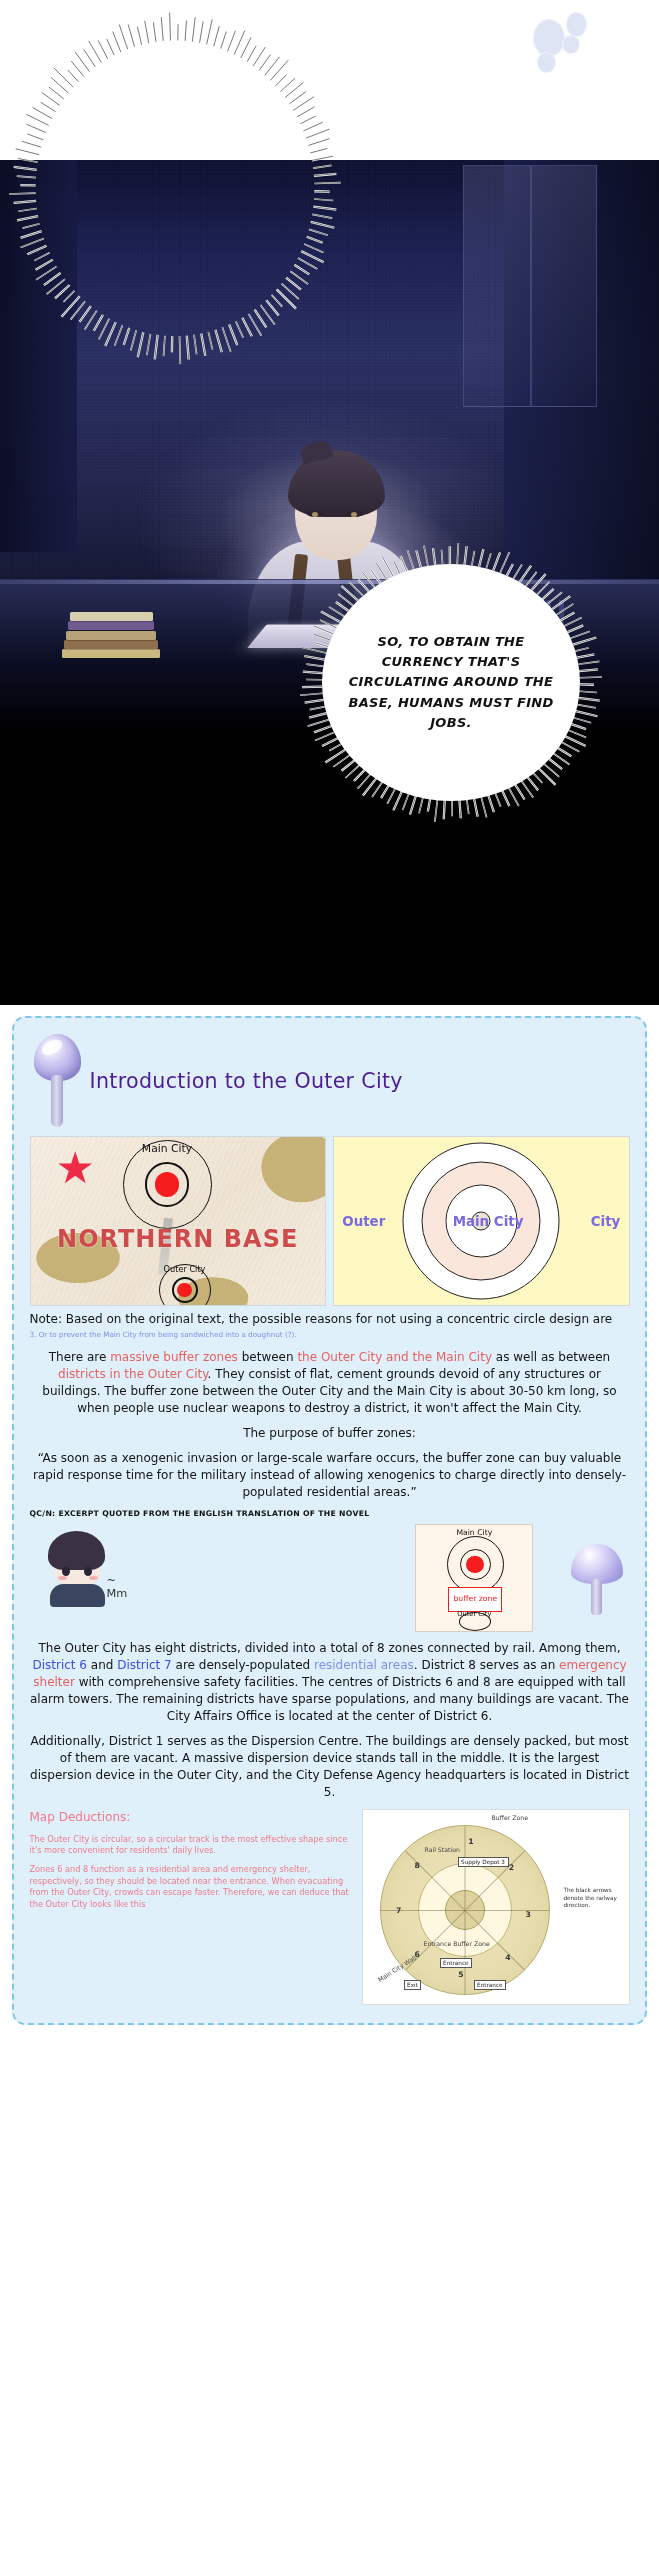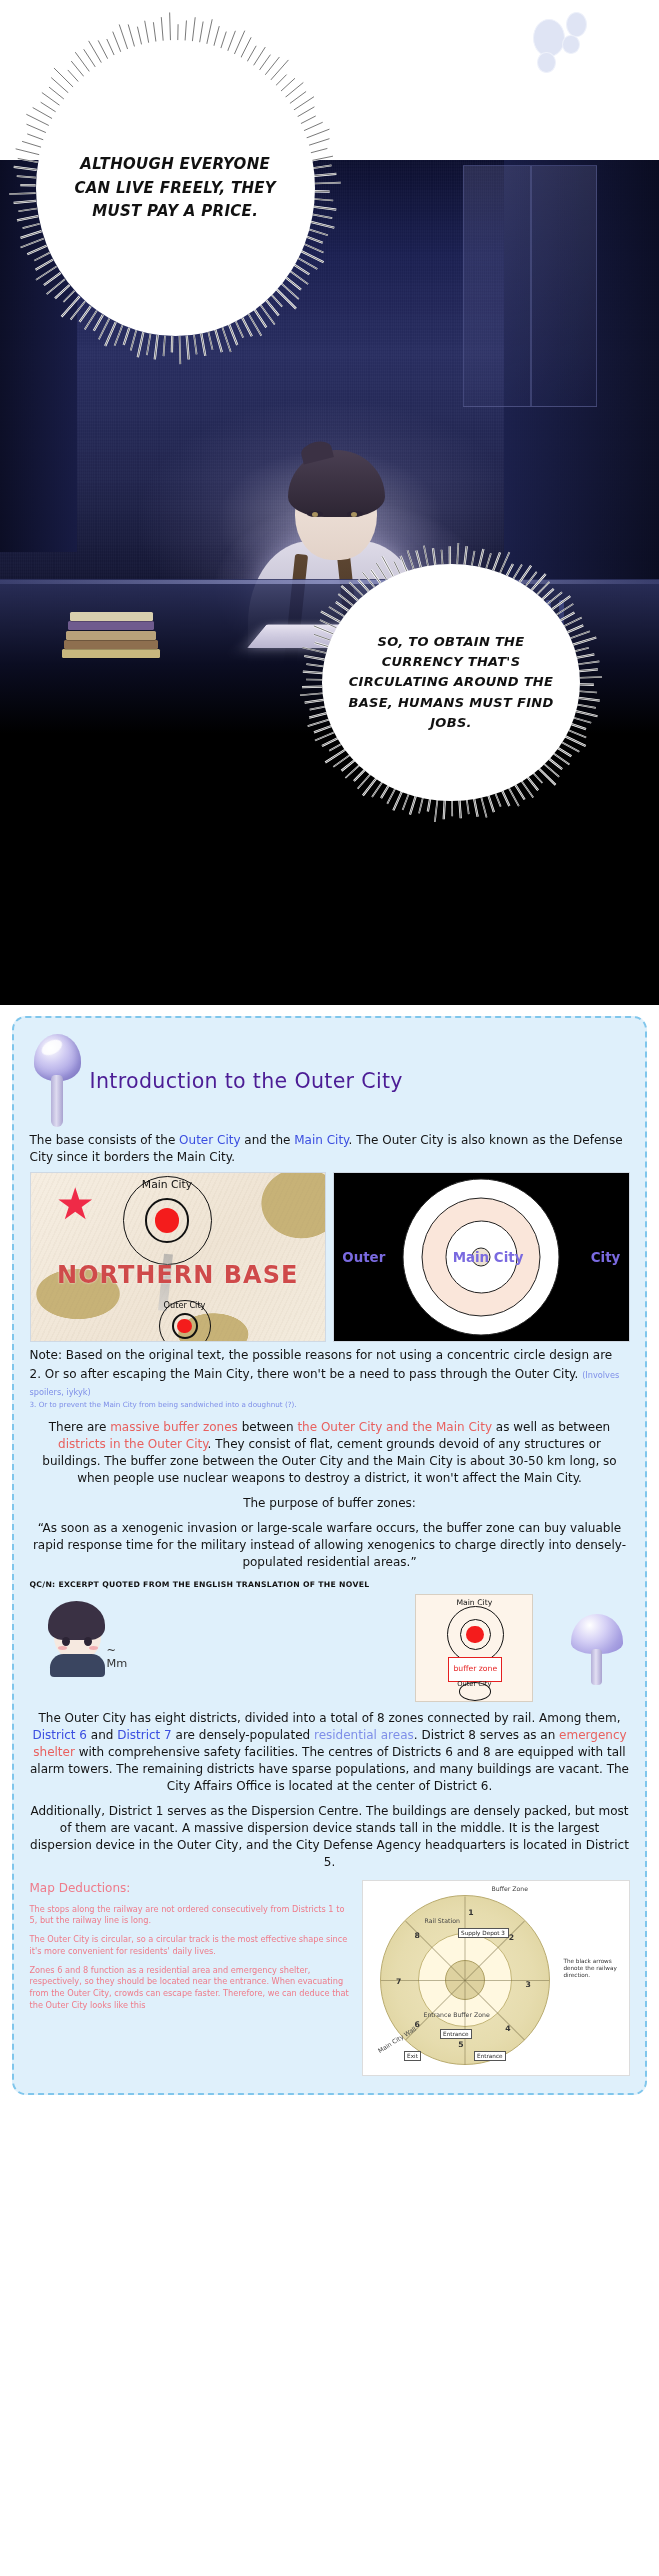--- a/index.html
+++ b/index.html
@@ -272,21 +272,21 @@
   }
   #t-main{ left:92px; top:3.1px; width:89px; height:89px; }
   #t-outer{ left:128px; top:127px; width:52px; height:52px; }
   #t-outer .lbl{ font-size:8.2px; top:0; }
   #t-outer .ring2{ border-width:2.1px; }
   .rail{
     position:absolute; left:130px; top:81px; width:9.3px; height:57px;
     background:linear-gradient(180deg,#9a9a9a,#c9c9c9);
     transform:rotate(6deg); opacity:.6;
   }
-  .map-right{ background:#000000; }
+  .map-right{ background:#fef9c3; }
   .concentric{
     position:absolute; left:50%; top:50%; transform:translate(-50%,-50%);
     width:157px; height:157px;
   }
   .concentric .c{
     position:absolute; border-radius:50%; border:0.8px solid #222;
   }
   .concentric .c1{ inset:0; background:#fff; }
   .concentric .c2{ inset:12%; background:#fae6da; }
   .concentric .c3{ inset:27%; background:#fff; }
@@ -717,23 +717,20 @@
             <line x1="595.7589482326387" y1="295.9554713997729" x2="636.6858262604651" y2="287.63261399533786" stroke="#ffffff" stroke-width="4.4"></line>
             <line x1="595.7589482326387" y1="295.9554713997729" x2="636.6858262604651" y2="287.63261399533786" stroke="#111" stroke-width="1.1"></line>
             <line x1="598.0615799381887" y1="310.7812406996097" x2="633.981831649906" y2="305.5259269533574" stroke="#ffffff" stroke-width="3.2"></line>
             <line x1="598.0615799381887" y1="310.7812406996097" x2="633.981831649906" y2="305.5259269533574" stroke="#111" stroke-width="1.1"></line>
             <line x1="599.6294734858602" y1="325.7145058926261" x2="643.3094481905696" y2="321.78025584723156" stroke="#ffffff" stroke-width="4.4"></line>
             <line x1="599.6294734858602" y1="325.7145058926261" x2="643.3094481905696" y2="321.78025584723156" stroke="#111" stroke-width="1.1"></line>
             <line x1="600.4583313884218" y1="340.7143359369274" x2="651.845414352222" y2="338.9500597649436" stroke="#ffffff" stroke-width="3.2"></line>
             <line x1="600.4583313884218" y1="340.7143359369274" x2="651.845414352222" y2="338.9500597649436" stroke="#111" stroke-width="1.1"></line>
           </g>
       </svg>
-      <div class="bubble">
-        <p>ALTHOUGH EVERYONE CAN LIVE FREELY, THEY MUST PAY A PRICE.</p>
-      </div>
     </div>
 
     <div class="burst" id="burst2">
       <svg class="rays" viewBox="0 0 610 560" preserveAspectRatio="none">
         <g id="rays2">
             <line x1="555.0499816673112" y1="284.5916938727893" x2="582.5554796507154" y2="285.09678019879607" stroke="#ffffff" stroke-width="4.4"></line>
             <line x1="555.0499816673112" y1="284.5916938727893" x2="582.5554796507154" y2="285.09678019879607" stroke="#111" stroke-width="1.1"></line>
             <line x1="554.3566369388392" y1="297.68917484055925" x2="588.767852836399" y2="300.1302809685564" stroke="#ffffff" stroke-width="3.2"></line>
             <line x1="554.3566369388392" y1="297.68917484055925" x2="588.767852836399" y2="300.1302809685564" stroke="#111" stroke-width="1.1"></line>
             <line x1="552.8499426900162" y1="310.7289573967345" x2="593.9930331765588" y2="315.82996432459237" stroke="#ffffff" stroke-width="4.4"></line>
@@ -966,23 +963,20 @@
 
       <div class="title-row">
         <div class="mushroom">
           <div class="cap"></div>
             <div class="stem"></div>
         </div>
         <div class="card-title">Introduction to the Outer City</div>
       </div>
 
 
-      <p class="txt left">
-        <span>The base consists of the </span><span class="blue">Outer City</span><span> and the </span><span class="blue">Main City</span><span>. The Outer City is also known as the Defense City since it borders the Main City.</span>
-      </p>
 
       <div class="maps-row">
         <div class="map-box map-left">
           <div class="star"></div>
           <div class="rail"></div>
           <div class="target" id="t-main">
             <div class="ring"></div>
               <div class="ring2"></div>
               <div class="dot"></div>
             <div class="lbl">Main City</div>
@@ -1007,24 +1001,20 @@
             <span>Outer</span>
             <span>Main City</span>
             <span>City</span>
           </div>
         </div>
       </div>
 
       <p class="txt left">Note: Based on the original text, the possible reasons for not using a concentric circle design are</p>
 
       <div class="note-list">
-        <p class="txt left">
-          <span>2. Or so after escaping the Main City, there won't be a need to pass through the Outer City.</span>
-          <span class="small lblue">(Involves spoilers, iykyk)</span>
-        </p>
         <p class="txt left tiny lblue">3. Or to prevent the Main City from being sandwiched into a doughnut (?).</p>
       </div>
 
       <p class="txt para">
         <span>There are </span><span class="red">massive buffer zones</span><span> between </span><span class="red">the Outer City and the Main City</span><span> as well as between </span><span class="red">districts in the Outer City</span><span>. They consist of flat, cement grounds devoid of any structures or buildings. The buffer zone between the Outer City and the Main City is about 30-50 km long, so when people use nuclear weapons to destroy a district, it won't affect the Main City.</span>
       </p>
 
       <p class="txt">The purpose of buffer zones:</p>
       <p class="txt para">“As soon as a xenogenic invasion or large-scale warfare occurs, the buffer zone can buy valuable rapid response time for the military instead of allowing xenogenics to charge directly into densely-populated residential areas.”</p>
 
@@ -1061,21 +1051,20 @@
 
       <p class="txt para">
         <span>The Outer City has eight districts, divided into a total of 8 zones connected by rail. Among them, </span><span class="blue">District 6</span><span> and </span><span class="blue">District 7</span><span> are densely-populated </span><span class="lblue">residential areas</span><span>. District 8 serves as an </span><span class="red">emergency shelter</span><span> with comprehensive safety facilities. The centres of Districts 6 and 8 are equipped with tall alarm towers. The remaining districts have sparse populations, and many buildings are vacant. The City Affairs Office is located at the center of District 6.</span>
       </p>
 
       <p class="txt para">Additionally, District 1 serves as the Dispersion Centre. The buildings are densely packed, but most of them are vacant. A massive dispersion device stands tall in the middle. It is the largest dispersion device in the Outer City, and the City Defense Agency headquarters is located in District 5.</p>
 
       <div class="deduct-row">
         <div class="deduct-col">
           <p class="txt left pink">Map Deductions:</p>
-          <p class="txt left small pink">The stops along the railway are not ordered consecutively from Districts 1 to 5, but the railway line is long.</p>
           <p class="txt left small pink">The Outer City is circular, so a circular track is the most effective shape since it's more convenient for residents' daily lives.</p>
           <p class="txt left small pink">Zones 6 and 8 function as a residential area and emergency shelter, respectively, so they should be located near the entrance. When evacuating from the Outer City, crowds can escape faster. Therefore, we can deduce that the Outer City looks like this</p>
         </div>
 
         <div class="wheel-box">
           <div class="wheel">
             <div class="inner"></div>
             <div class="core"></div>
             <div class="spoke" style="transform:rotate(0deg)"></div>
             <div class="spoke" style="transform:rotate(45deg)"></div>

